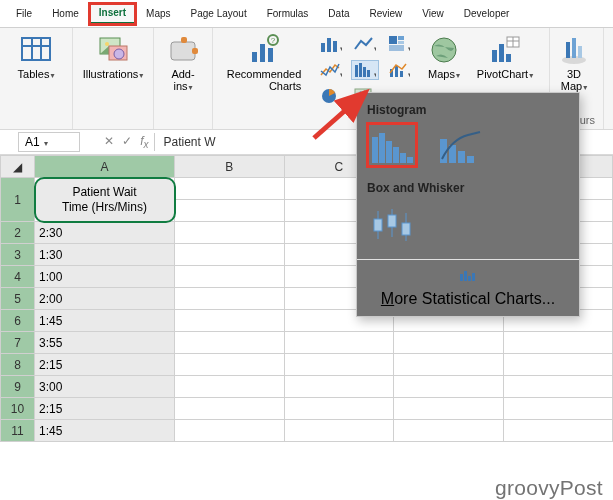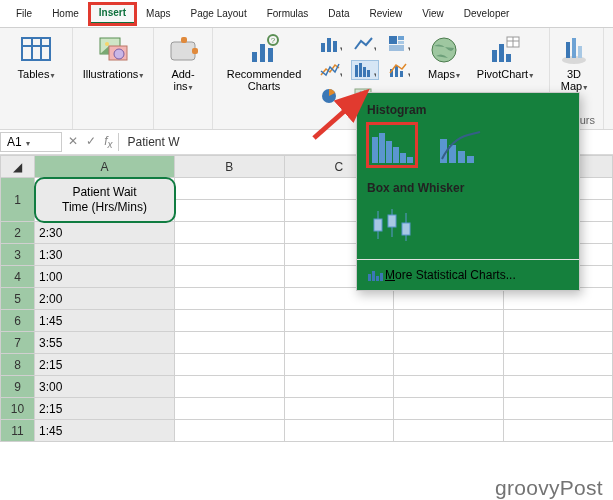--- a/index.html
+++ b/index.html
@@ -86,21 +86,21 @@
   .fbar {
     display: flex;
     align-items: center;
     height: 25px;
     border-bottom: 1px solid #d9d9d9;
     background: #fff;
   }
   .namebox {
     width: 62px;
     border: 1px solid #ccc;
-    margin: 2px 0;
+    margin: 2px 18px;
     padding: 2px 6px;
     font-size: 12px;
     background: #fff;
   }
   .fbar .fxbtns { display:flex; gap:8px; padding:0 6px; color:#888; font-size:12px;}
   .fxbox {
     flex: 1;
     border-left: 1px solid #ccc;
     padding: 2px 8px;
     font-size: 12px;
@@ -133,21 +133,21 @@
   .selhdr { background:#9fc9a6 !important; }
   .colA-cell { background:#eaeaea !important; text-align:left; }
   .colA-cell.header { text-align:center; line-height:1.2; padding:2px 4px;}
   .sel-outline { outline:2px solid #107c41; outline-offset:-1px;border-radius:9px; }
   
   .menu {
     position: absolute;
     top: 92px;
     left: 356px;
     width: 224px;
-    background: #15803d;
+    background: #737373;
     border: 1px solid #c9c9c9;
     box-shadow: 2px 4px 10px rgba(0,0,0,.25);
     padding: 8px 10px 6px;
     z-index: 20;
   }
   .menu h4 {
     margin: 2px 0 6px;
     font-size: 12px;
     font-weight: 700;
     color: #222;
@@ -158,22 +158,22 @@
     margin-bottom: 14px;
   }
   .thumb {
     width: 50px; height: 44px;
     display: flex; align-items:flex-end; justify-content:center;
     cursor: pointer;
     padding-bottom: 2px;
   }
   .menu .sep { border-top:1px solid #e2e2e2; margin:4px -10px 6px; }
   .menu .more {
-    display:flex; align-items:center; 
-    font-size:12px; cursor:pointer; padding:2px 0;
+    display:flex; align-items:center; gap:8px;
+    font-size:16px; cursor:pointer; padding:2px 0;flex-direction:column;
   }
   .menu .more span.u { text-decoration: underline; }
   
   .arrow {
     position:absolute;
     top: 88px; left: 310px;
     z-index: 30;
     pointer-events: none;
   }
   
@@ -243,21 +243,21 @@
 
   <div class="group" style="flex-direction:row;align-items:flex-start;gap:10px;padding-right:14px">
     <div class="bigbtn" style="width:86px">
       <svg class="icon" viewBox="0 0 32 32">
           <rect x="4" y="18" width="5" height="10" fill="#3b77b5"></rect>
           <rect x="12" y="10" width="5" height="18" fill="#3b77b5"></rect>
           <rect x="20" y="14" width="5" height="14" fill="#3b77b5"></rect>
           <circle cx="25" cy="6" r="5" fill="none" stroke="#5b8f54" stroke-width="2"></circle>
           <text x="25" y="9" text-anchor="middle" font-size="8" fill="#5b8f54">?</text>
         </svg>
-      <div class="lbl" style="white-space:pre;"><span>Recommended
+      <div class="lbl" style="white-space:pre;text-align:right;"><span>Recommended
 Charts</span></div>
     </div>
     <div class="charts-grid">
       <div class="mini">
           <svg width="22" height="18">
             <rect x="1" y="8" width="4" height="9" fill="#3b77b5"></rect>
             <rect x="7" y="3" width="4" height="14" fill="#3b77b5"></rect>
             <rect x="13" y="6" width="4" height="11" fill="#3b77b5"></rect>
             <text x="20" y="16" font-size="7" fill="#555">▾</text>
           </svg>

